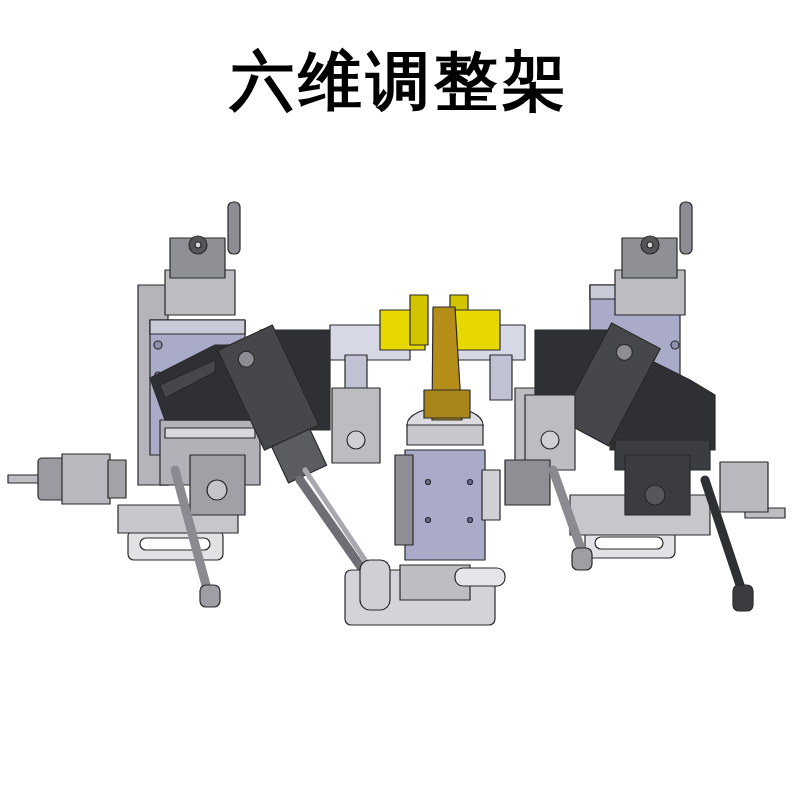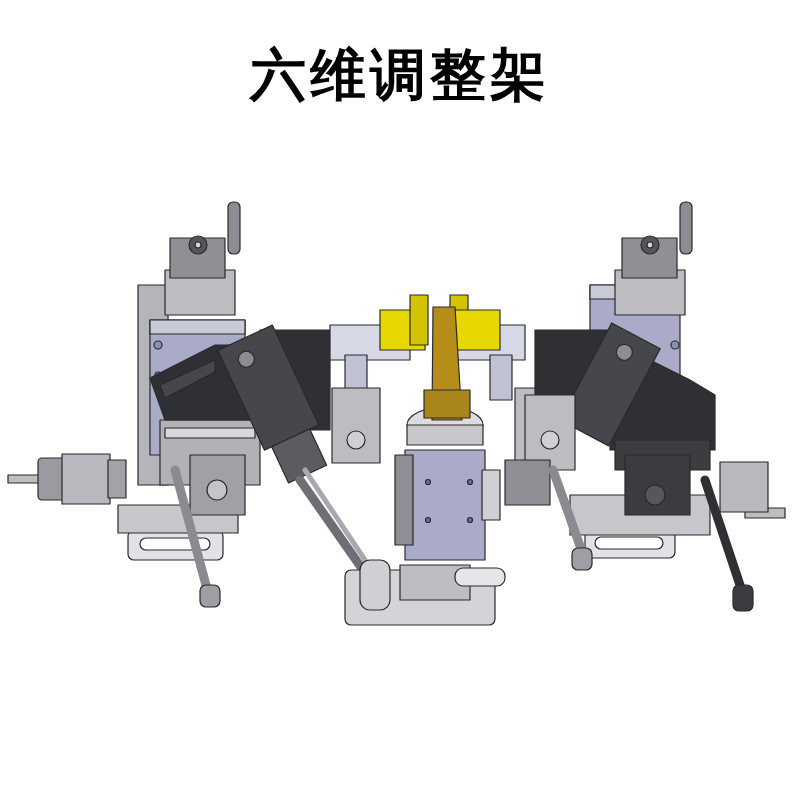--- a/index.html
+++ b/index.html
@@ -1,19 +1,19 @@
 <!DOCTYPE html>
 <html><head>
 <meta charset="utf-8">
 <style>
   html, body { margin:0; padding:0; background:#ffffff; }
   body { width:800px; height:800px; position:relative; overflow:hidden; font-family:"DejaVu Sans", sans-serif; }
   .title {
     position:absolute; left:0; top:38px; width:800px; text-align:center;
-    font-size:56px; font-weight:bold; color:#000; letter-spacing:4px;
+    font-size:64px; font-weight:bold; color:#000; letter-spacing:4px;
   }
   .render { position:absolute; left:0; top:0; width:800px; height:800px; }
 </style>
 </head>
 <body>
 
 <div class="title">六维调整架</div>
 
 <svg class="render" viewBox="0 0 800 800" xmlns="http://www.w3.org/2000/svg">
   <g stroke="#2a2a2a" stroke-width="1.2" stroke-linejoin="round">

